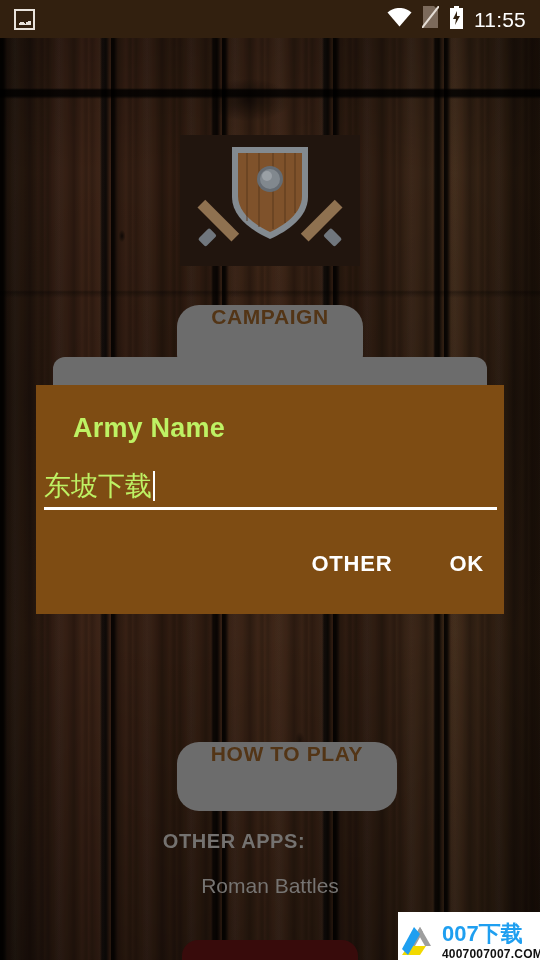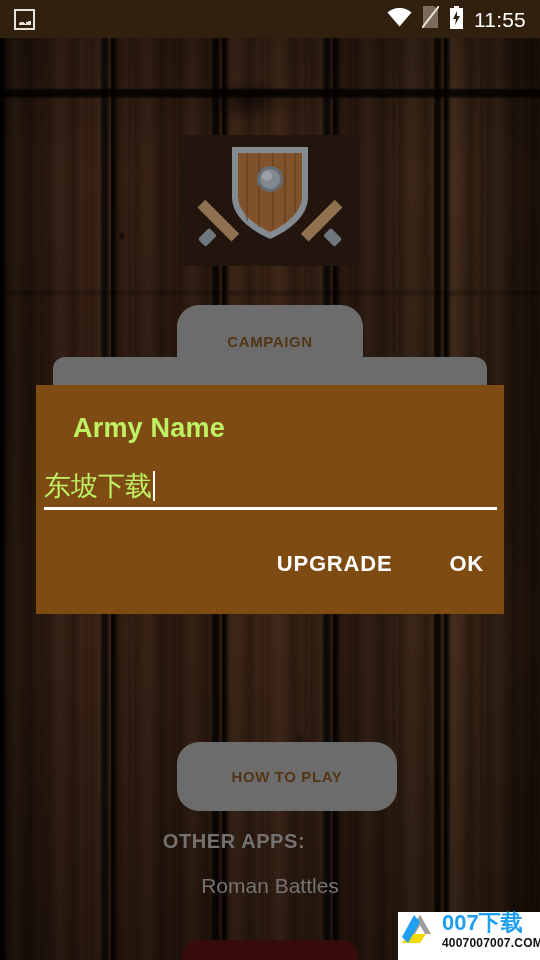--- a/index.html
+++ b/index.html
@@ -125,24 +125,23 @@
     background: #241710;
     z-index: 5;
   }
 
   
   .gbtn {
     position: absolute;
     background: #767676;
     border-radius: 22px;
     display: flex;
-    align-items: center;
     justify-content: center;
     color: #5b3a18;
-    font-size: 15px;
+    font-size: 21px;
     font-weight: bold;
     letter-spacing: 0.6px;
     z-index: 5;
   }
   #btn-campaign { left: 177px; top: 305px; width: 186px; height: 72px; }
   #btn-hidden   { left: 53px;  top: 357px; width: 434px; height: 72px; border-radius: 12px; }
   #btn-upgrade  { left: 177px; top: 655px; width: 186px; height: 69px; }
   #btn-howto    { left: 177px; top: 742px; width: 220px; height: 69px; }
   #btn-red {
     position: absolute;
@@ -240,21 +239,21 @@
   }
 
   
   .watermark {
     position: absolute;
     left: 398px; top: 912px;
     width: 142px; height: 48px;
     background: #ffffff;
     z-index: 60;
     display: flex;
-    align-items: flex-start;
+    align-items: flex-end;
     padding-left: 4px;
     box-sizing: border-box;
   }
   .wm-texts { margin-left: 4px; line-height: 1; }
   .wm-main {
     color: #1f9ff0;
     font-size: 22px;
     font-weight: bold;
     letter-spacing: 0px;
   }
@@ -332,21 +331,21 @@
 
   <div class="dialog">
     <div class="dlg-title">Army Name</div>
 
     <div class="dlg-input-wrap">
       <div class="dlg-input-text"><span>东坡下载</span><span class="caret"></span></div>
       <div class="dlg-underline"></div>
     </div>
 
     <div class="dlg-actions">
-      <button class="dlg-btn">UPGRADE</button>
+      <button class="dlg-btn">OTHER</button>
       <button class="dlg-btn">OK</button>
     </div>
   </div>
 
   <div class="statusbar">
     <div class="sb-left">
       <span class="icon-img-notif"></span>
     </div>
     <div class="sb-right">
       <span>

